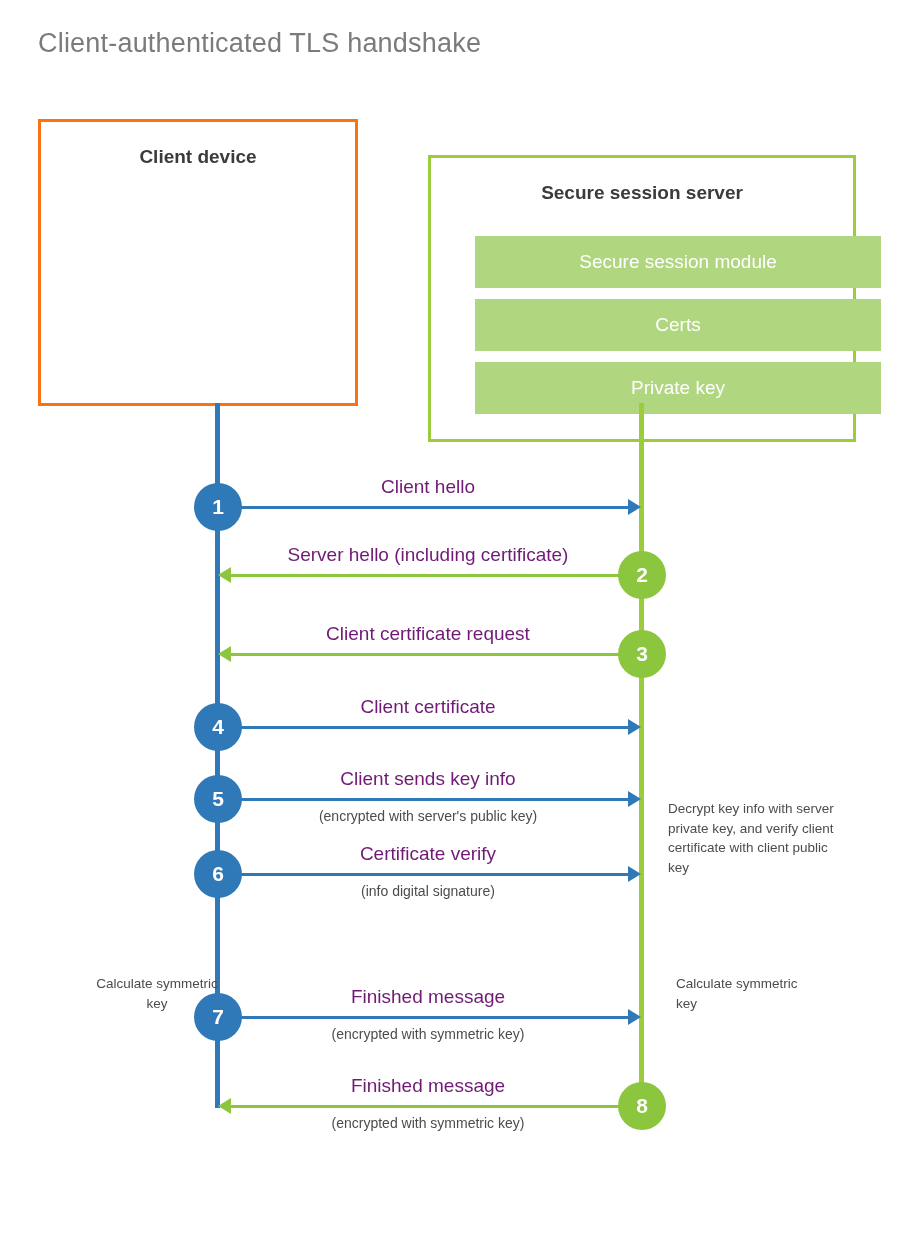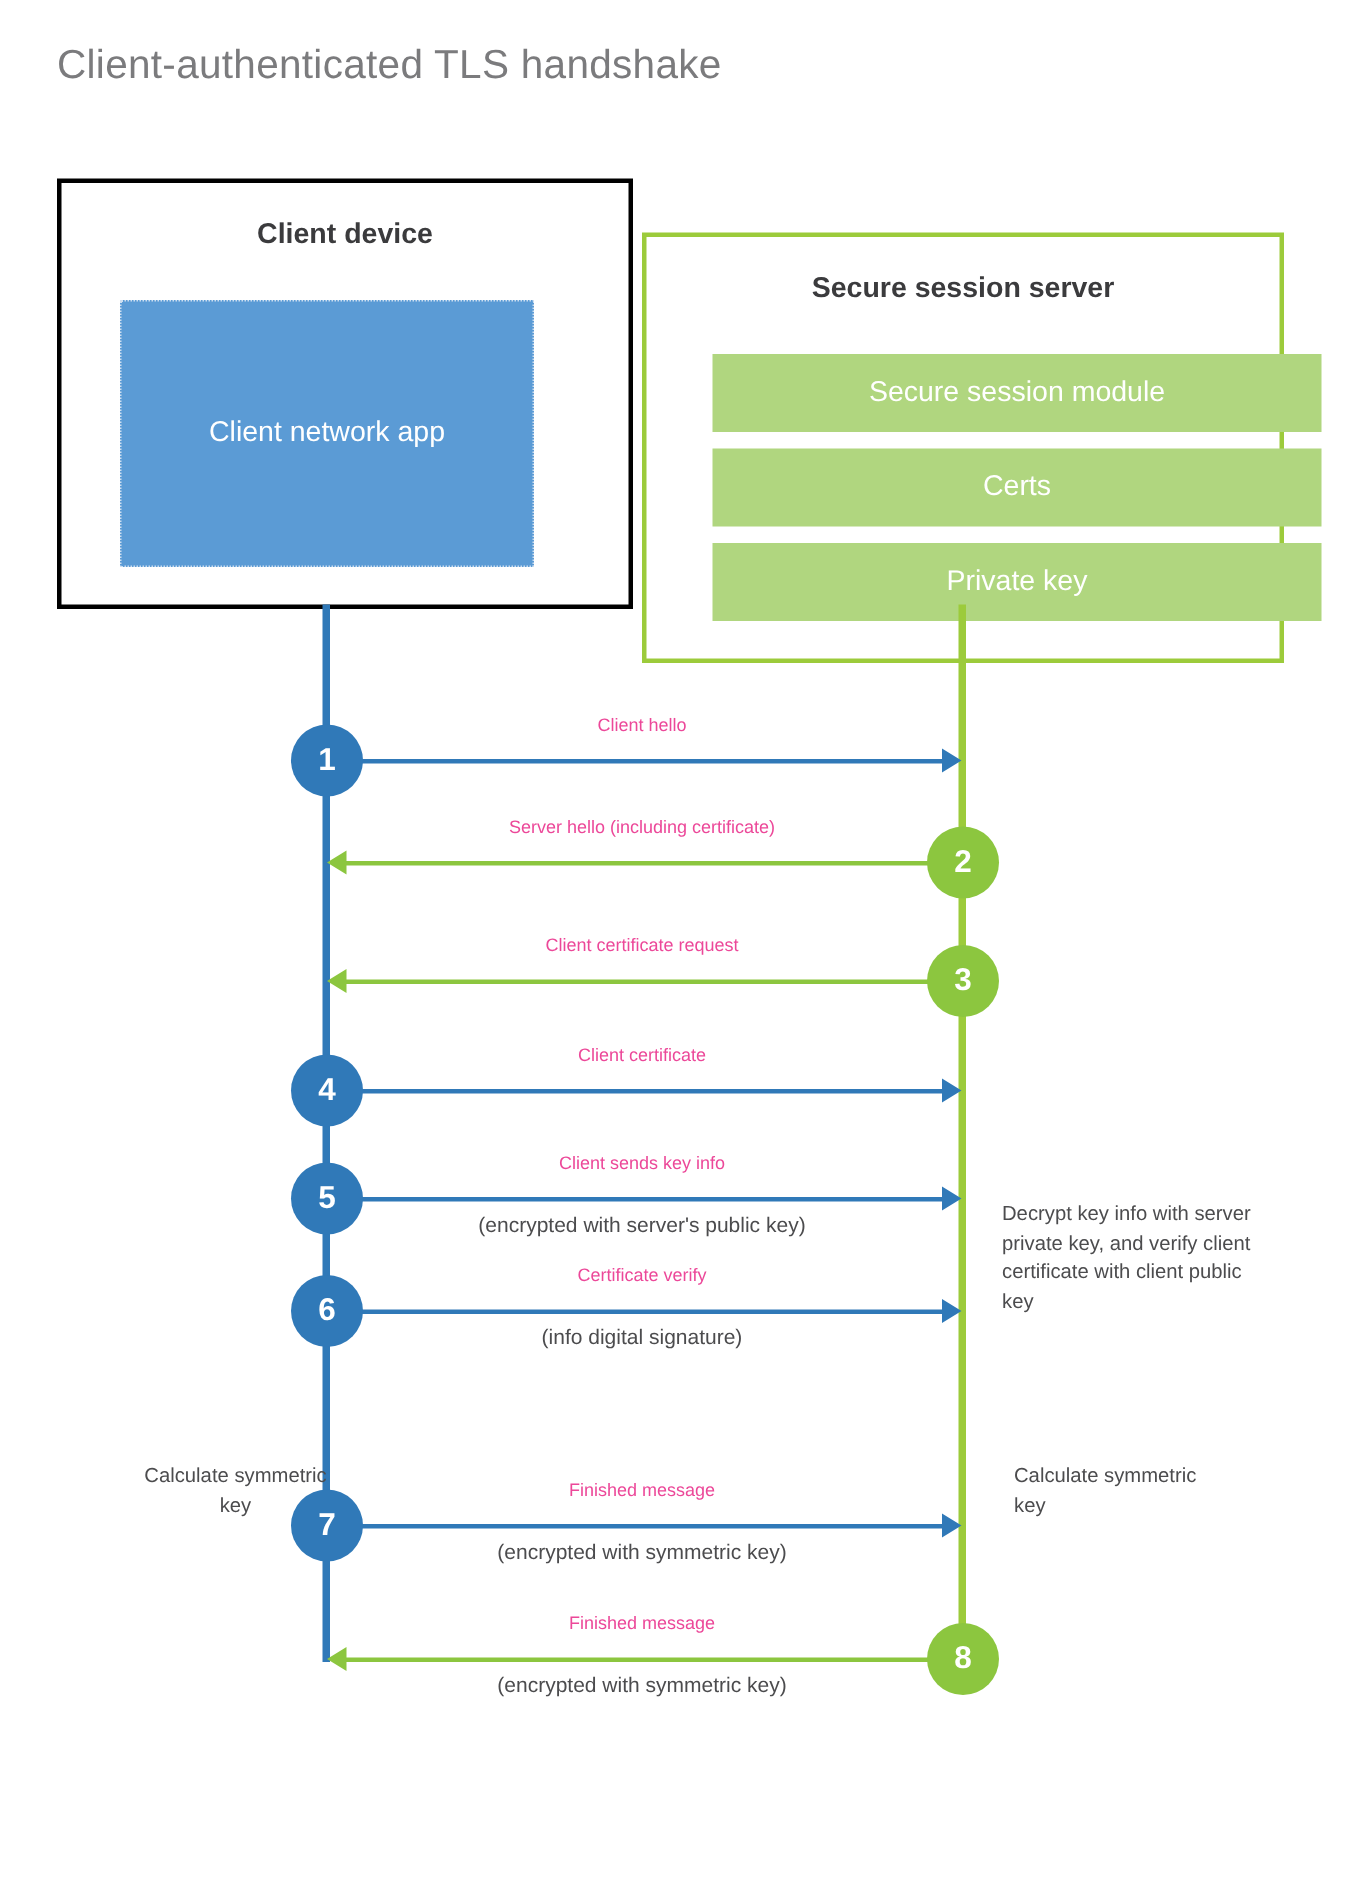--- a/index.html
+++ b/index.html
@@ -34,23 +34,23 @@
 
   
   .actor-box {
     position: absolute;
     background: #ffffff;
     box-sizing: border-box;
   }
   #client-box {
     left: 38px;
     top: 119px;
-    width: 384px;
+    width: 320px;
     height: 287px;
-    border: 3px solid #000000;
+    border: 3px solid #f97316;
   }
   #server-box {
     left: 428px;
     top: 119px;
     width: 428px;
     height: 287px;
     border: 3px solid #9ccb3b;
     margin-top: 36px;
   }
   .actor-heading {
@@ -147,23 +147,23 @@
     border-bottom: 8px solid transparent;
   }
   .arrowhead.right.blue  { border-left: 13px solid #3079b8;  left: 628px; }
   .arrowhead.left.green  { border-right: 13px solid #8cc63f; left: 218px; }
 
   .msg-label {
     position: absolute;
     left: 228px;
     width: 400px;
     text-align: center;
-    font-size: 12px;
+    font-size: 19px;
     font-weight: 400;
-    color: #ec4899;
+    color: #701a75;
     top: -31px;
     white-space: nowrap;
   }
   .msg-sublabel {
     position: absolute;
     left: 228px;
     width: 400px;
     text-align: center;
     font-size: 14px;
     font-weight: 400;
@@ -219,23 +219,20 @@
 </style>
 </head>
 <body>
 
 <div id="page">
 
   <div id="diagram-title">Client-authenticated TLS handshake</div>
 
   <div class="actor-box" id="client-box">
     <div class="actor-heading">Client device</div>
-    <div id="client-app-block">
-      <div id="client-app-label">Client network app</div>
-    </div>
   </div>
 
   <div class="actor-box" id="server-box">
     <div class="actor-heading">Secure session server</div>
     <div class="server-bar b0">Secure session module</div>
     <div class="server-bar b1">Certs</div>
     <div class="server-bar b2">Private key</div>
   </div>
 
   <div class="lifeline" id="lifeline-client"></div>

